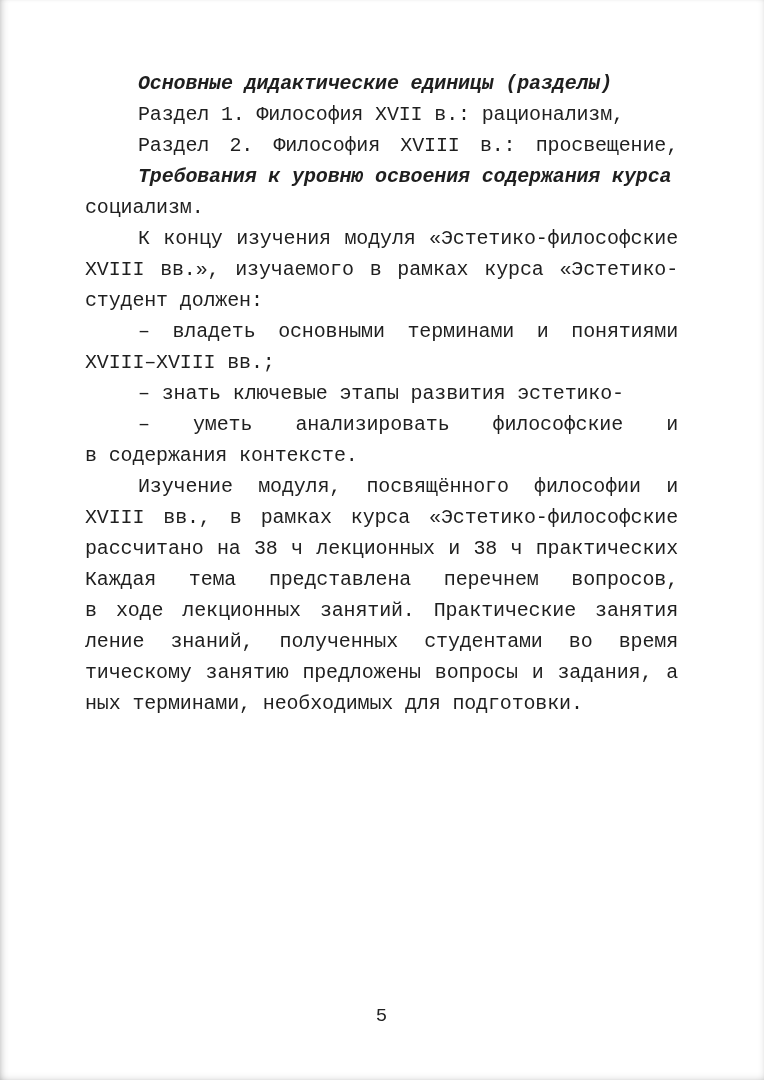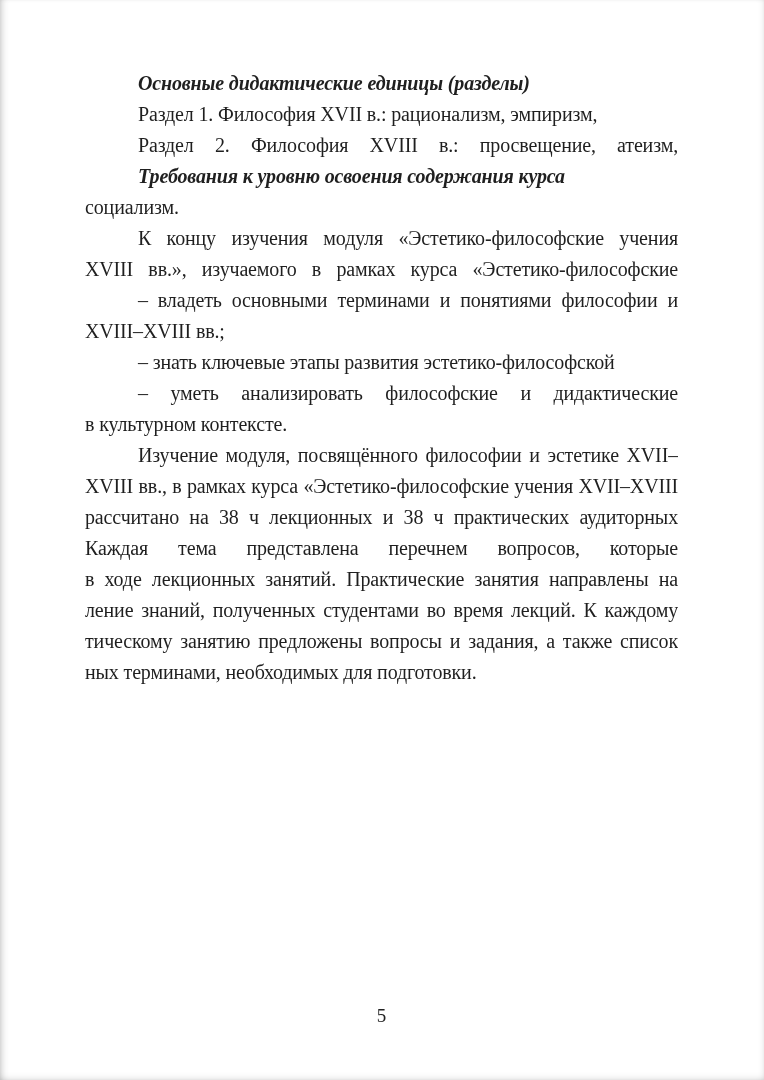--- a/index.html
+++ b/index.html
@@ -6,21 +6,21 @@
     margin: 0;
     padding: 0;
     background: #ffffff;
   }
   .page {
     position: relative;
     width: 764px;
     height: 1080px;
     background: #ffffff;
     overflow: hidden;
-    font-family: Liberation Serif, serif;
+    font-family: Liberation Mono, monospace;
     color: #1f1f1f;
     box-shadow:
       inset 7px 0 9px -7px rgba(0,0,0,0.30),
       inset -5px 0 8px -7px rgba(0,0,0,0.18),
       inset 0 -6px 9px -7px rgba(0,0,0,0.22),
       inset 0 4px 7px -7px rgba(0,0,0,0.10);
   }
   .content {
     position: absolute;
     left: 85px;
@@ -65,25 +65,26 @@
 
 <div class="page">
   <div class="content">
       <div class="line heading indent">Основные дидактические единицы (разделы)</div>
       <div class="line indent">Раздел 1. Философия XVII в.: рационализм, эмпиризм, натурализм.</div>
       <div class="line indent just">Раздел 2. Философия XVIII в.: просвещение, атеизм, утопический</div>
       <div class="line heading indent">Требования к уровню освоения содержания курса</div>
       <div class="line">социализм.</div>
       <div class="line indent just">К концу изучения модуля «Эстетико-философские учения XVII–</div>
       <div class="line just">XVIII вв.», изучаемого в рамках курса «Эстетико-философские учения»,</div>
+      <div class="line">студент должен:</div>
       <div class="line indent just">– владеть основными терминами и понятиями философии и эстетики</div>
       <div class="line">XVIII–XVIII вв.;</div>
       <div class="line indent">– знать ключевые этапы развития эстетико-философской мысли;</div>
       <div class="line indent just">– уметь анализировать философские и дидактические концепции</div>
-      <div class="line">в культурном контексте.</div>
+      <div class="line">в содержания контексте.</div>
       <div class="line indent just">Изучение модуля, посвящённого философии и эстетике XVII–</div>
       <div class="line just">XVIII вв., в рамках курса «Эстетико-философские учения XVII–XVIII вв.»</div>
       <div class="line just">рассчитано на 38 ч лекционных и 38 ч практических аудиторных занятий.</div>
       <div class="line just">Каждая тема представлена перечнем вопросов, которые рассматриваются</div>
       <div class="line just">в ходе лекционных занятий. Практические занятия направлены на закреп-</div>
       <div class="line just">ление знаний, полученных студентами во время лекций. К каждому прак-</div>
       <div class="line just">тическому занятию предложены вопросы и задания, а также список основ-</div>
       <div class="line">ных терминами, необходимых для подготовки.</div>
     </div>
   <div class="page-number">5</div>

